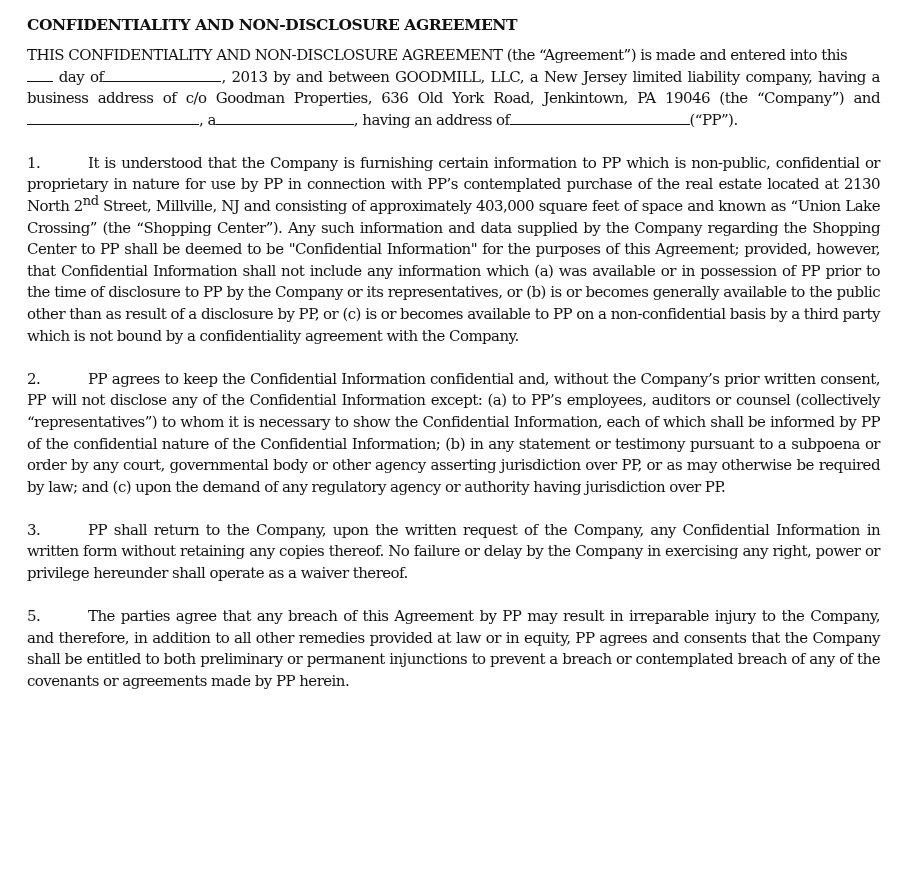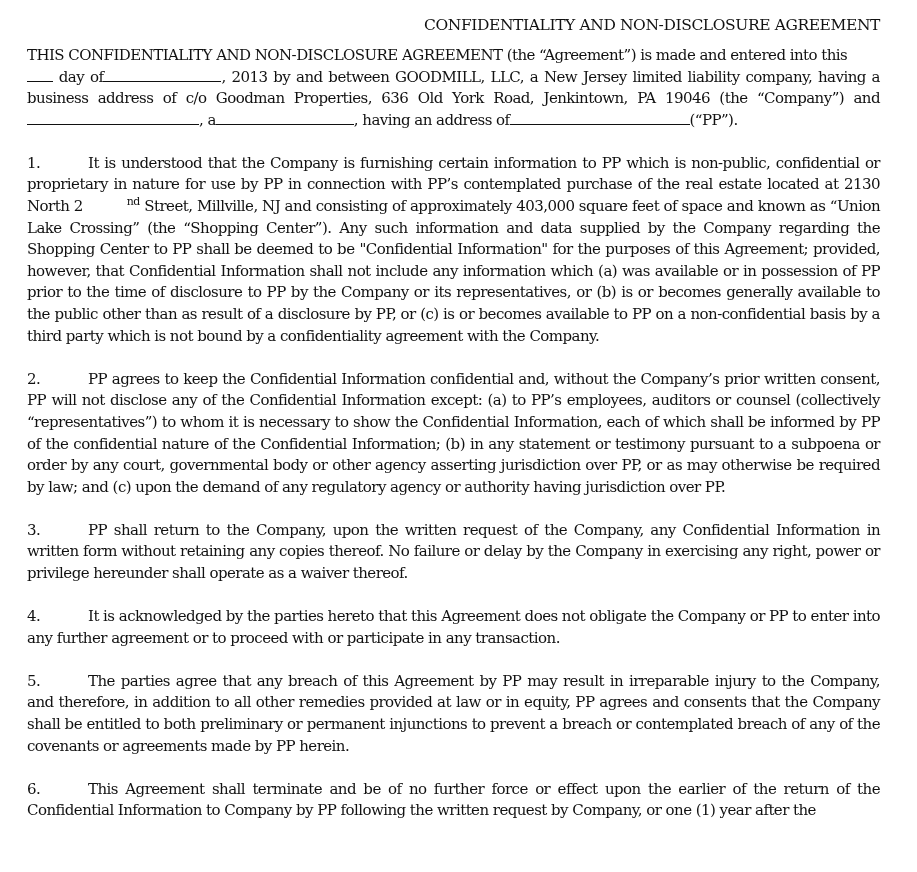--- a/index.html
+++ b/index.html
@@ -3,46 +3,44 @@
 <meta charset="utf-8">
 <style>
   html, body { margin: 0; padding: 0; background: #ffffff; }
   body {
     width: 917px; height: 872px; overflow: hidden;
     font-family: "DejaVu Serif", "Liberation Serif", serif;
     color: #111111;
   }
   .page { position: relative; padding: 0 37px 0 27px; }
   .title {
-    text-align: right; font-weight: normal;
+    text-align: left; font-weight: bold;
     font-size: 15.5px; letter-spacing: -0.4px;
     margin: 0; padding-top: 13px; height: 24px; line-height: 24px;
   }
   .para {
     font-size: 15px; line-height: 21.6px; letter-spacing: -0.55px;
     text-align: justify; margin: 0;
   }
   .intro { margin-top: 8px; }
   .sec { margin-top: 21.5px; }
   .num { display: inline-block; width: 61px; }
   .blank { display: inline-block; border-bottom: 1px solid #111; height: 14px; vertical-align: baseline; }
-  sup { font-size: 11px; line-height: 0; margin-left: 44px; }
+  sup { font-size: 13px; line-height: 0; }
 </style>
 </head>
 <body>
 
 <div class="page">
   <h1 class="title">CONFIDENTIALITY AND NON-DISCLOSURE AGREEMENT</h1>
 
   <p class="para intro"><span>THIS CONFIDENTIALITY AND NON-DISCLOSURE AGREEMENT (the “Agreement”) is made and entered into this </span><br><span class="blank" style="width:26px"></span><span> day of</span><span class="blank" style="width:118px"></span><span>, 2013 by and between GOODMILL, LLC, a New Jersey limited liability company, having a business address of c/o Goodman Properties, 636 Old York Road, Jenkintown, PA 19046 (the “Company”) and </span><span class="blank" style="width:172px"></span><span>, a</span><span class="blank" style="width:138px"></span><span>, having an address of</span><span class="blank" style="width:180px"></span><span>(“PP”).</span></p>
 
   <p class="para sec"><span class="num">1.</span><span>It is understood that the Company is furnishing certain information to PP which is non-public, confidential or proprietary in nature for use by PP in connection with PP’s contemplated purchase of the real estate located at 2130 North 2</span><sup>nd</sup><span> Street, Millville, NJ and consisting of approximately 403,000 square feet of space and known as “Union Lake Crossing” (the “Shopping Center”). Any such information and data supplied by the Company regarding the Shopping Center to PP shall be deemed to be "Confidential Information" for the purposes of this Agreement; provided, however, that Confidential Information shall not include any information which (a) was available or in possession of PP prior to the time of disclosure to PP by the Company or its representatives, or (b) is or becomes generally available to the public other than as result of a disclosure by PP, or (c) is or becomes available to PP on a non-confidential basis by a third party which is not bound by a confidentiality agreement with the Company.</span></p>
 
   <p class="para sec"><span class="num">2.</span><span>PP agrees to keep the Confidential Information confidential and, without the Company’s prior written consent, PP will not disclose any of the Confidential Information except: (a) to PP’s employees, auditors or counsel (collectively “representatives”) to whom it is necessary to show the Confidential Information, each of which shall be informed by PP of the confidential nature of the Confidential Information; (b) in any statement or testimony pursuant to a subpoena or order by any court, governmental body or other agency asserting jurisdiction over PP, or as may otherwise be required by law; and (c) upon the demand of any regulatory agency or authority having jurisdiction over PP.</span></p>
 
   <p class="para sec"><span class="num">3.</span><span>PP shall return to the Company, upon the written request of the Company, any Confidential Information in written form without retaining any copies thereof. No failure or delay by the Company in exercising any right, power or privilege hereunder shall operate as a waiver thereof.</span></p>
 
-  <p class="para sec"><span class="num">4.</span><span>It is acknowledged by the parties hereto that this Agreement does not obligate the Company or PP to enter into any further agreement or to proceed with or participate in any transaction.</span></p>
 
   <p class="para sec"><span class="num">5.</span><span>The parties agree that any breach of this Agreement by PP may result in irreparable injury to the Company, and therefore, in addition to all other remedies provided at law or in equity, PP agrees and consents that the Company shall be entitled to both preliminary or permanent injunctions to prevent a breach or contemplated breach of any of the covenants or agreements made by PP herein.</span></p>
 
-  <p class="para sec"><span class="num">6.</span><span>This Agreement shall terminate and be of no further force or effect upon the earlier of the return of the Confidential Information to Company by PP following the written request by Company, or one (1) year after the</span></p>
 </div>
 
 </body></html>

